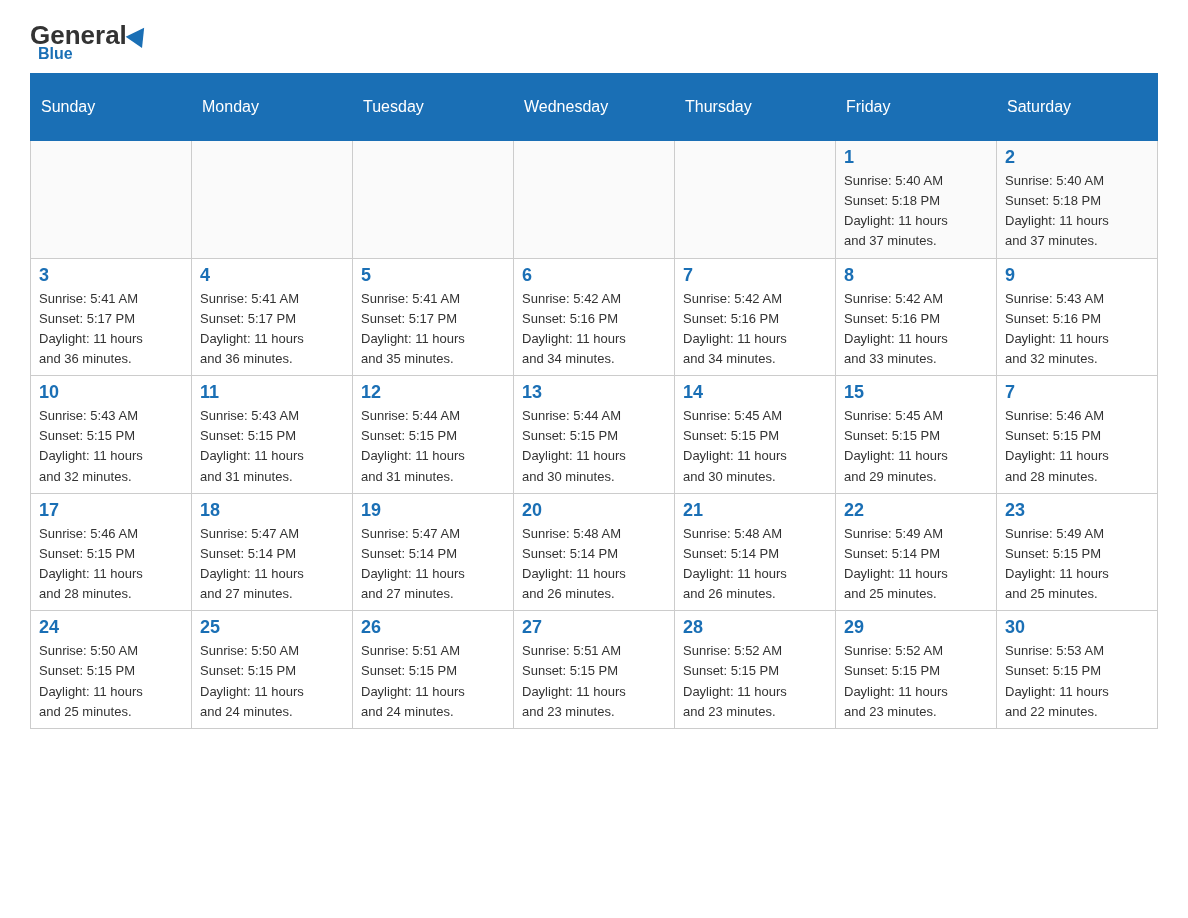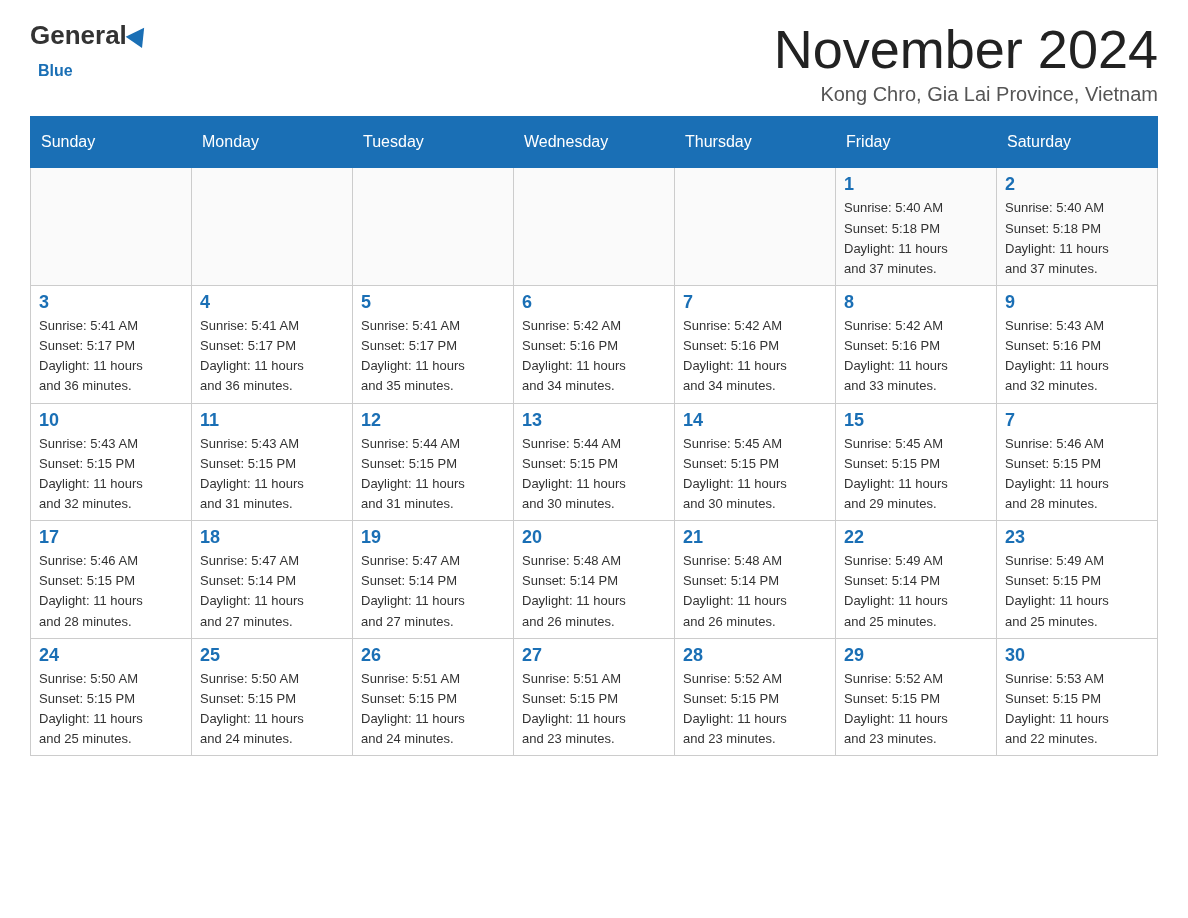--- a/index.html
+++ b/index.html
@@ -13,21 +13,20 @@
     .header {
       display: flex;
       justify-content: space-between;
       align-items: flex-start;
       margin-bottom: 10px;
     }
     .logo {
       display: flex;
       flex-direction: column;
       align-items: flex-start;
-      gap: 17px;
     }
     .logo-text {
       display: flex;
       align-items: center;
       font-size: 26px;
       font-weight: bold;
       color: #333;
     }
     .logo-general { color: #333; }
     .logo-triangle {
@@ -64,21 +63,21 @@
     .calendar {
       width: 100%;
       border-collapse: collapse;
       margin-top: 10px;
     }
     .calendar th {
       background-color: #1a6fb5;
       color: #fff;
       font-size: 16px;
       font-weight: normal;
-      padding: 16px 10px;
+      padding: 24px 10px;
       text-align: left;
       border: 1px solid #1a6fb5;
     }
     .calendar td {
       vertical-align: top;
       padding: 6px 8px;
       border: 1px solid #ccc;
       font-size: 12.5px;
       color: #333;
       width: calc(100% / 7);
@@ -111,24 +110,20 @@
 <div class="header">
   <div class="logo">
     <div class="logo-text">
       <span class="logo-general">General</span>
       <span class="logo-triangle"></span>
     </div>
     <div style="display:flex; align-items:center; margin-top:-2px; margin-left:4px;">
       <span class="logo-underline">Blue</span>
     </div>
   </div>
-  <div class="title-section">
-    <div class="month-title">November 2024</div>
-    <div class="location">Kong Chro, Gia Lai Province, Vietnam</div>
-  </div>
 </div>
 
 <table class="calendar">
   <thead>
     <tr>
     <th>Sunday</th>
         <th>Monday</th>
         <th>Tuesday</th>
         <th>Wednesday</th>
         <th>Thursday</th>

